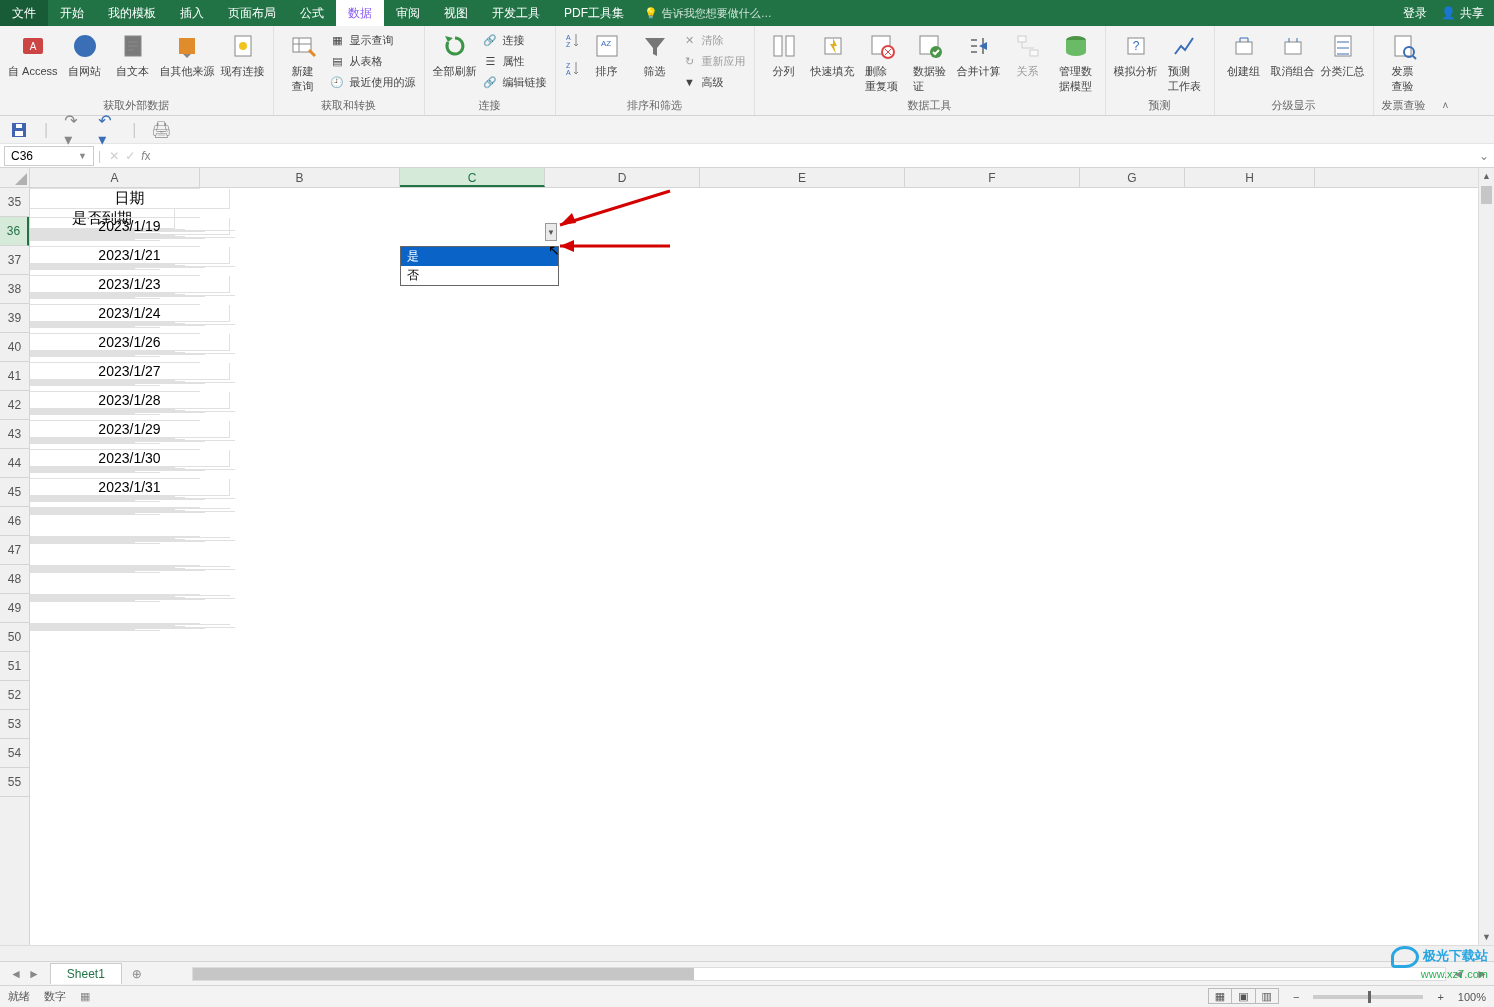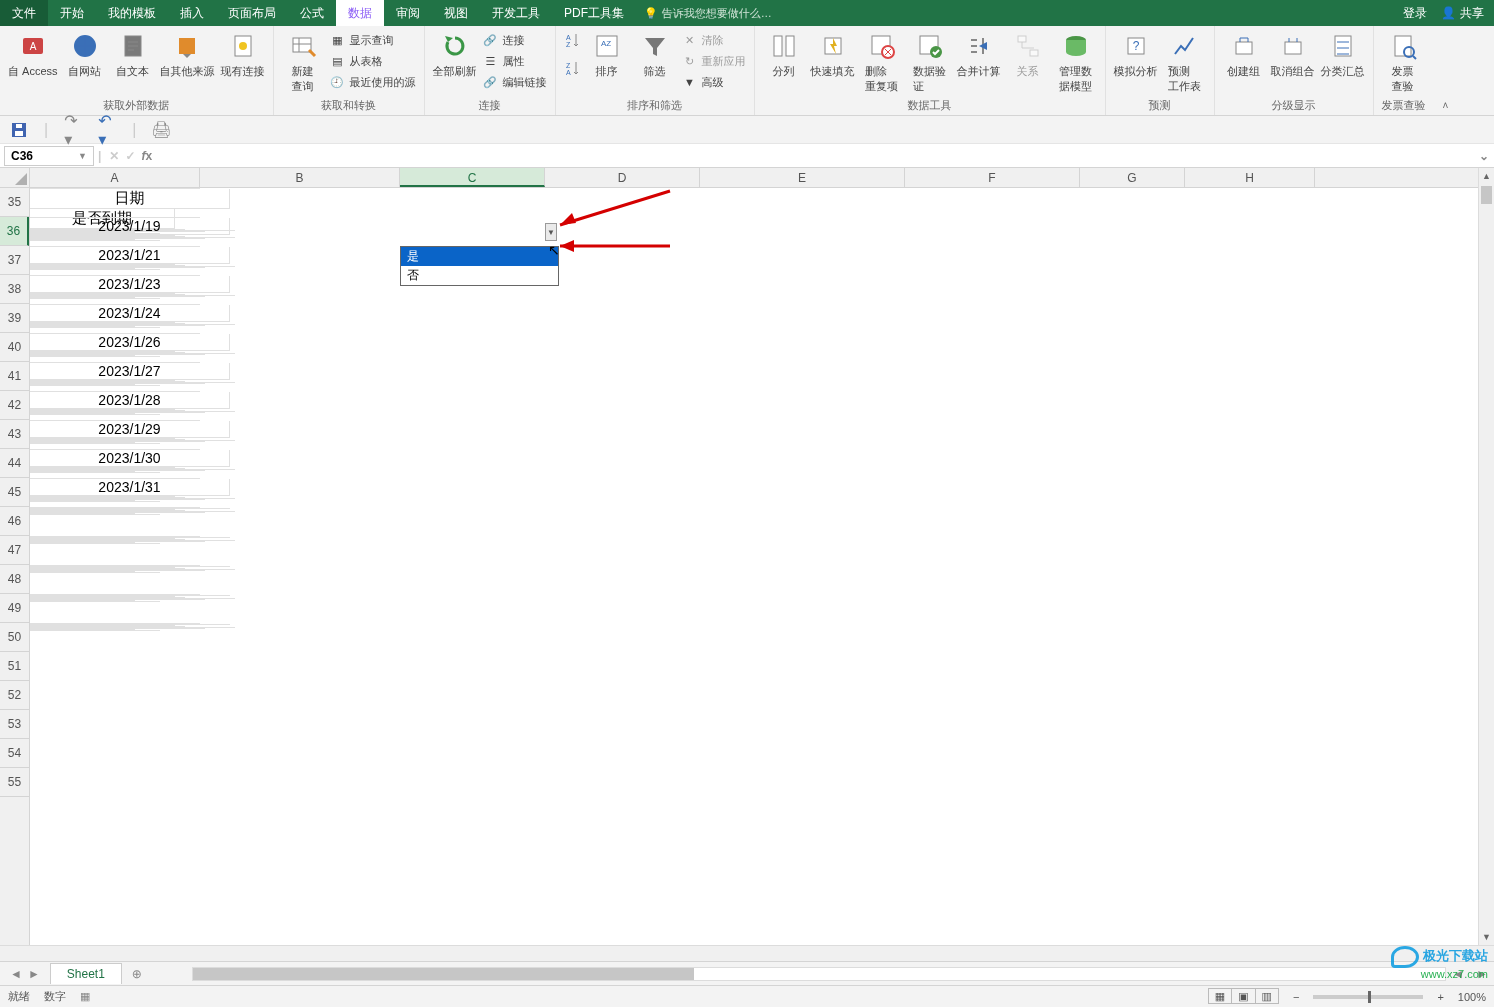--- a/index.html
+++ b/index.html
@@ -26,21 +26,21 @@
 .btn-sm .ic { width:16px; height:16px; display:flex; align-items:center; justify-content:center; }
 .stack { display:flex; flex-direction:column; gap:1px; }
 .ribbon .collapse { width:24px; display:flex; align-items:flex-end; justify-content:center; font-size:10px; color:#666; padding-bottom:4px; }
 
 
 .qat { height:28px; background:#f3f3f3; border-bottom:1px solid #e5e5e5; display:flex; align-items:center; gap:16px; padding:0 10px; }
 .qat .ic { width:18px; height:18px; display:flex; align-items:center; justify-content:center; }
 .qat .sep { color:#ccc; }
 
 
-.fxbar { height:24px; border-bottom:1px solid #d4d4d4; display:flex; align-items:center; font-size:12px;font-weight:bold; }
+.fxbar { height:24px; border-bottom:1px solid #d4d4d4; display:flex; align-items:center; font-size:12px; }
 .namebox { width:90px; border:1px solid #ccc; height:20px; margin:0 4px; padding:2px 6px; background:#fff; display:flex; align-items:center; justify-content:space-between; }
 .namebox .dd { color:#888; font-size:9px; }
 .fxbtns { display:flex; gap:6px; padding:0 8px; color:#888; }
 .fxinput { flex:1; padding:0 6px; }
 .fxbar .exp { width:20px; text-align:center; color:#888; }
 
 
 .sheet { position:relative; height: calc(1007px - 26px - 90px - 28px - 24px - 24px - 22px); overflow:hidden; background:#fff; }
 .corner { position:absolute; left:0; top:0; width:30px; height:20px; background:#f0f0f0; border-right:1px solid #d4d4d4; border-bottom:1px solid #d4d4d4; }
 .corner::after { content:""; position:absolute; right:2px; bottom:2px; border:6px solid transparent; border-right-color:#b0b0b0; border-bottom-color:#b0b0b0; }

